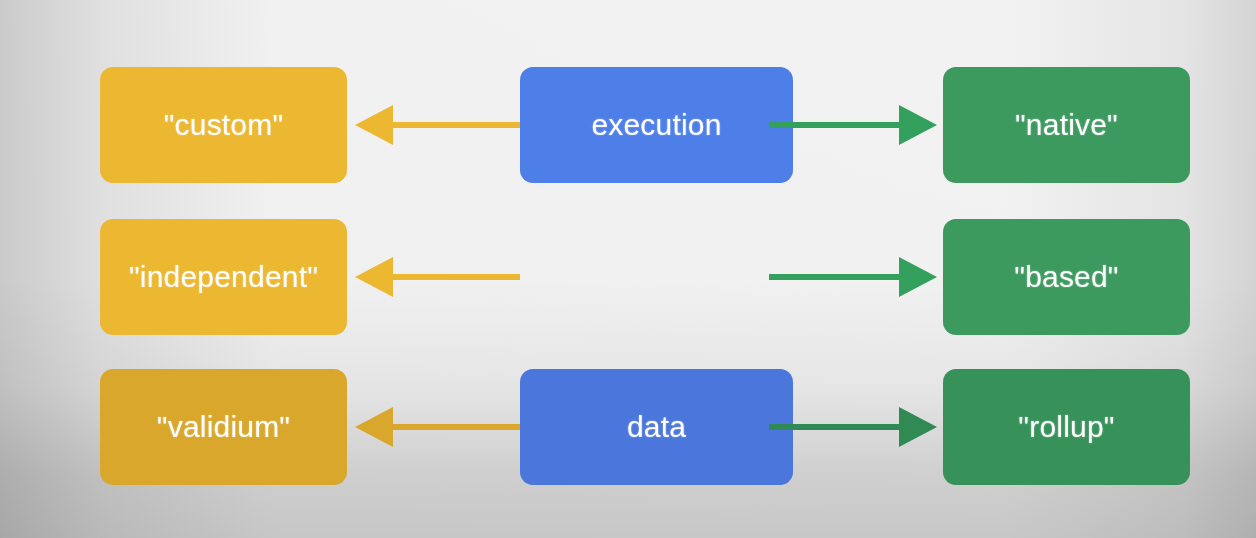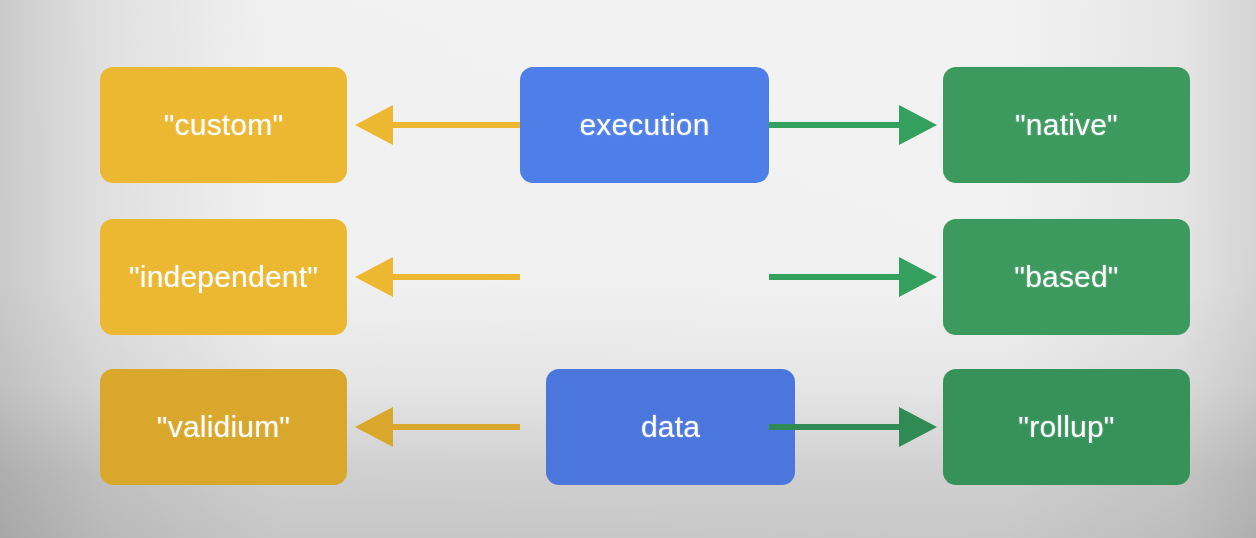--- a/index.html
+++ b/index.html
@@ -53,21 +53,21 @@
     box-sizing: border-box;
     color: #ffffff;
     font-size: 30px;
     font-weight: 400;
     letter-spacing: 0.2px;
     text-shadow: 0 0 2px rgba(255,255,255,0.45);
     white-space: nowrap;
   }
 
   .node-left   { left: 100px;  width: 247px; }
-  .node-center { left: 520px;  width: 249px; }
+  .node-center { left: 520px;  width: 273px; }
   .node-right  { left: 943px;  width: 247px; }
 
   .conn {
     position: absolute;
     top: 0;
     height: 116px;
     pointer-events: none;
   }
   .conn-left   { left: 347px; width: 173px; }
   .conn-right  { left: 769px; width: 174px; }
@@ -133,21 +133,21 @@
 
     <div class="node node-left" style="background:#d9a72b;">"validium"</div>
 
     <div class="conn conn-left">
       <svg viewBox="0 0 173 116" preserveAspectRatio="none" aria-hidden="true">
         <line x1="173" y1="58" x2="40" y2="58" stroke="#d9a72b" stroke-width="6"></line>
         <polygon points="8,58 46,38 46,78" fill="#d9a72b"></polygon>
       </svg>
     </div>
 
-    <div class="node node-center" style="background:#4b76db;margin-left:26px;">data</div>
+    <div class="node node-center" style="background:#4b76db;">data</div>
 
     <div class="conn conn-right">
       <svg viewBox="0 0 174 116" preserveAspectRatio="none" aria-hidden="true">
         <line x1="0" y1="58" x2="134" y2="58" stroke="#2f8a54" stroke-width="6"></line>
         <polygon points="168,58 130,38 130,78" fill="#2f8a54"></polygon>
       </svg>
     </div>
 
     <div class="node node-right" style="background:#37925a;">"rollup"</div>
   </div>

